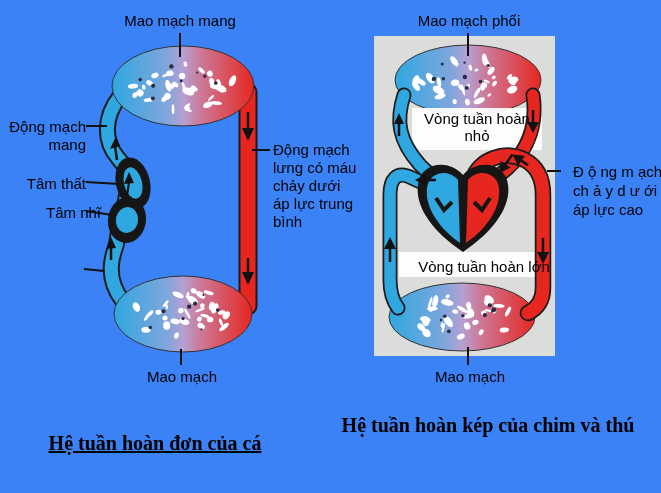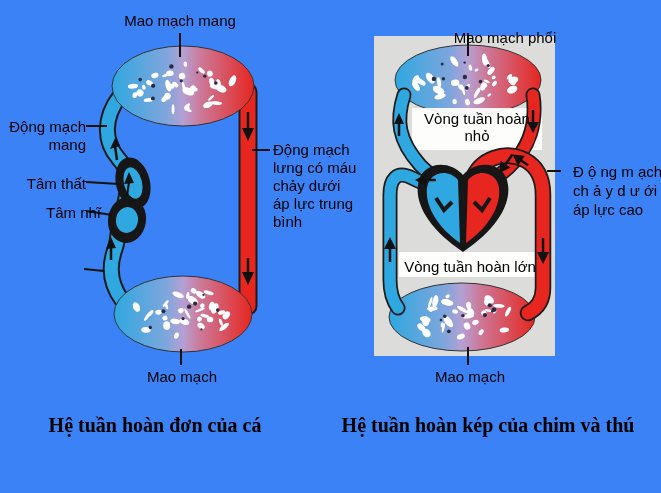--- a/index.html
+++ b/index.html
@@ -329,33 +329,33 @@
   <div class="lbl center" style="left:182px;top:368px;">Mao mạch</div>
 
   <div class="lbl multi" style="left:273px;top:141px;width:100px;">
     <div>Động mạch</div>
     <div>lưng có máu</div>
     <div>chảy dưới</div>
     <div>áp lực trung</div>
     <div>bình</div>
   </div>
 
-  <div class="caption" style="left:155px;top:414px;">Hệ tuần hoàn đơn của cá</div>
-
-  <div class="lbl center" style="left:469px;top:29px;margin-left:36px;">Mao mạch phổi</div>
+  <div class="caption" style="left:155px;top:432px;text-decoration:underline;">Hệ tuần hoàn đơn của cá</div>
+
+  <div class="lbl center" style="left:469px;top:12px;">Mao mạch phổi</div>
 
   <div class="lbl center multi" style="left:477px;top:111px;width:140px;line-height:16.5px;">
     <div>Vòng tuần hoàn</div>
     <div>nhỏ</div>
   </div>
 
   <div class="lbl multi lh19" style="left:573px;top:162px;width:97px;">
     <div>Đ ộ ng m ạch</div>
     <div>ch ả y d ư ới</div>
     <div>áp lực cao</div>
   </div>
 
-  <div class="lbl center" style="left:470px;top:258px;">Vòng tuần hoàn lớn</div>
+  <div class="lbl center" style="left:484px;top:258px;">Vòng tuần hoàn lớn</div>
 
   <div class="lbl center" style="left:470px;top:368px;">Mao mạch</div>
 
   <div class="caption" style="left:488px;top:414px;">Hệ tuần hoàn kép của chim và thú</div>
 </div>
 
 </body></html>

